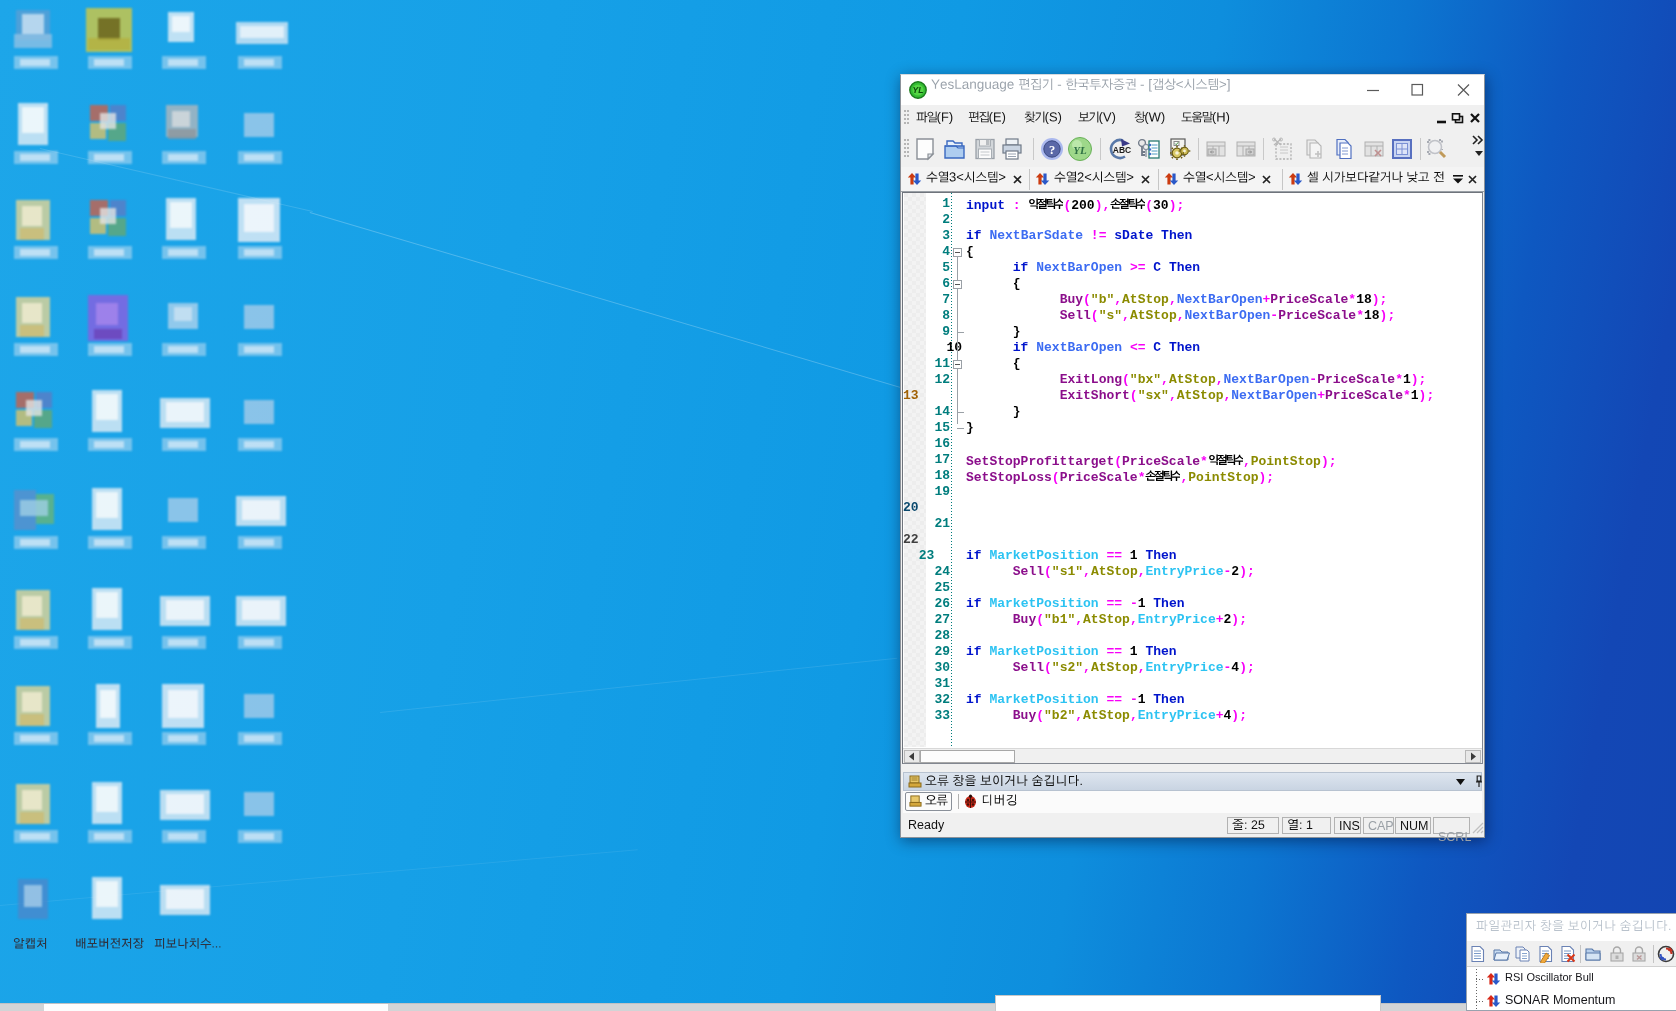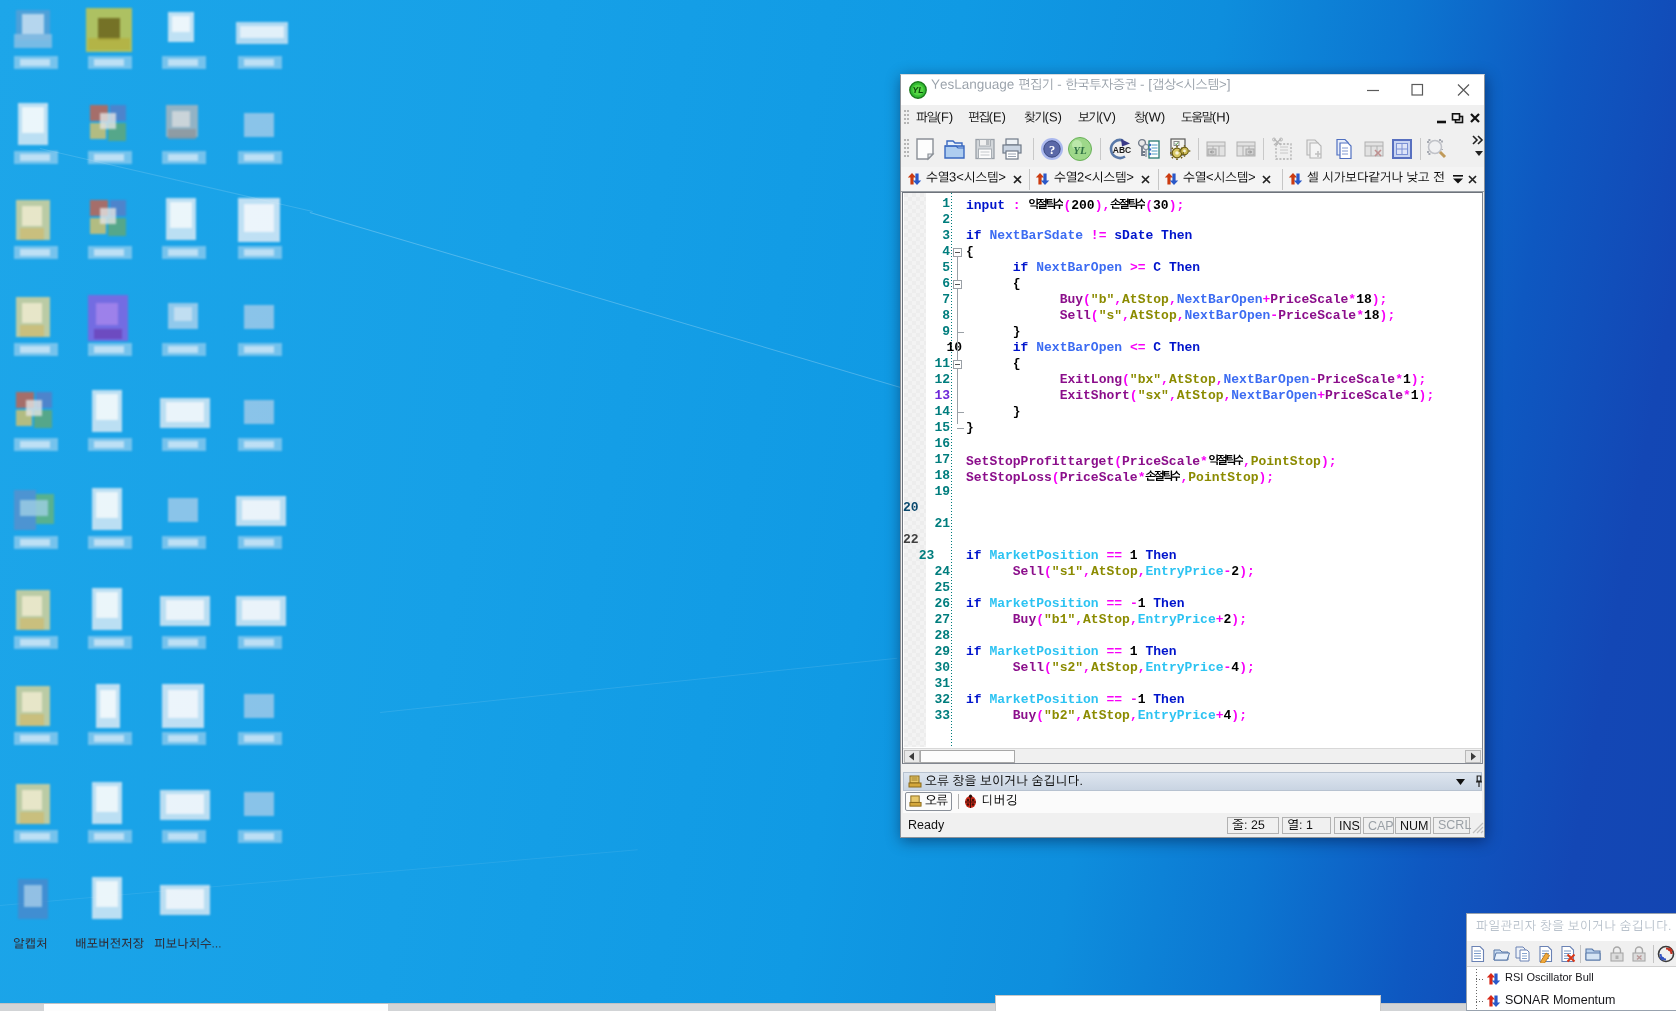--- a/index.html
+++ b/index.html
@@ -639,21 +639,21 @@
 <div class="mono a" style="left:0;top:115px;width:47px;text-align:right;color:#007d7d">8</div>
 <div class="mono cl" style="top:115px">            <span class="pp">Sell</span><span class="op">(</span><span class="ol">"s"</span><span class="op">,</span><span class="ol">AtStop</span><span class="op">,</span><span class="fb">NextBarOpen</span><span class="op">-</span><span class="pp">PriceScale</span><span class="op">*</span>18<span class="op">);</span></div>
 <div class="mono a" style="left:0;top:131px;width:47px;text-align:right;color:#007d7d">9</div>
 <div class="mono cl" style="top:131px">      }</div>
 <div class="mono a" style="left:12px;top:147px;width:47px;text-align:right;color:#000000">10</div>
 <div class="mono cl" style="top:147px">      <span class="k">if</span> <span class="fb">NextBarOpen</span> <span class="op">&lt;=</span> <span class="k">C</span> <span class="k">Then</span></div>
 <div class="mono a" style="left:0;top:163px;width:47px;text-align:right;color:#007d7d">11</div>
 <div class="mono cl" style="top:163px">      {</div>
 <div class="mono a" style="left:0;top:179px;width:47px;text-align:right;color:#007d7d">12</div>
 <div class="mono cl" style="top:179px">            <span class="pp">ExitLong</span><span class="op">(</span><span class="ol">"bx"</span><span class="op">,</span><span class="ol">AtStop</span><span class="op">,</span><span class="fb">NextBarOpen</span><span class="op">-</span><span class="pp">PriceScale</span><span class="op">*</span>1<span class="op">);</span></div>
-<div class="mono a" style="left:0;top:195px;width:47px;text-align:right;color:#6d28d9">13</div>
+<div class="mono a" style="left:0;top:195px;width:47px;text-align:left;color:#a16207">13</div>
 <div class="mono cl" style="top:195px">            <span class="pp">ExitShort</span><span class="op">(</span><span class="ol">"sx"</span><span class="op">,</span><span class="ol">AtStop</span><span class="op">,</span><span class="fb">NextBarOpen</span><span class="op">+</span><span class="pp">PriceScale</span><span class="op">*</span>1<span class="op">);</span></div>
 <div class="mono a" style="left:0;top:211px;width:47px;text-align:right;color:#007d7d">14</div>
 <div class="mono cl" style="top:211px">      }</div>
 <div class="mono a" style="left:0;top:227px;width:47px;text-align:right;color:#007d7d">15</div>
 <div class="mono cl" style="top:227px">}</div>
 <div class="mono a" style="left:0;top:243px;width:47px;text-align:right;color:#007d7d">16</div>
 <div class="mono a" style="left:0;top:259px;width:47px;text-align:right;color:#007d7d">17</div>
 <div class="mono cl" style="top:259px"><span class="pp">SetStopProfittarget</span><span class="op">(</span><span class="pp">PriceScale</span><span class="op">*</span><svg class="kc" width="35" height="16" viewBox="0 0 35 16">
           <path fill="#000" d="M2.3 10.6V9.4H9.8V13H8.4V10.6ZM8.4 9V2.6H9.8V9ZM1.1 5.5Q1.1 4.4 1.9 3.6Q2.7 2.9 3.9 2.9Q5.2 2.9 6 3.7Q6.8 4.4 6.8 5.5Q6.8 6.7 6 7.5Q5.2 8.2 3.9 8.2Q2.7 8.2 1.9 7.5Q1.1 6.7 1.1 5.5ZM2.5 5.5Q2.5 6.2 2.9 6.6Q3.3 7.1 3.9 7.1Q4.6 7.1 5 6.6Q5.4 6.2 5.4 5.5Q5.4 4.9 5 4.5Q4.6 4 3.9 4Q3.3 4 2.9 4.5Q2.5 4.9 2.5 5.5Z M11 12.9V10H17.1V9.3H11V8.1H18.5V11H12.4V11.7H18.7V12.9ZM15.2 5.9V4.7H17.1V2.6H18.5V7.8H17.1V5.9ZM9.3 7Q9.8 6.9 10.4 6.6Q11 6.2 11.5 5.7Q12 5.2 12 4.6V4.1H9.9V3H15.6V4.1H13.5V4.6Q13.6 5 13.8 5.4Q14.1 5.8 14.5 6Q14.9 6.3 15.2 6.5Q15.6 6.8 16 6.9L15.3 7.8Q14.6 7.5 13.9 7.1Q13.1 6.6 12.8 6.1Q12.4 6.6 11.5 7.2Q10.7 7.7 10 8Z M19.6 10.9V9.8H27.1V13.1H25.7V10.9ZM25.7 9.4V2.6H27.1V9.4ZM18.7 8.6V3.1H24.3V4.2H20.1V5.3H24.2V6.4H20.1V7.5H20.5Q22.9 7.5 25 7.2V8.3Q23.8 8.4 22 8.5Q20.2 8.6 19.3 8.6Z M26.4 9.7V8.5H36.6V9.7H32.2V13H30.8V9.7ZM26.9 6.6Q27.6 6.3 28.3 6Q28.9 5.7 29.5 5.3Q30.1 4.9 30.5 4.3Q30.9 3.8 30.9 3.2V2.7H32.2V3.2Q32.2 3.8 32.6 4.3Q33 4.8 33.6 5.3Q34.2 5.7 34.8 6Q35.5 6.3 36.2 6.6L35.5 7.6Q34.3 7.2 33.2 6.5Q32.1 5.8 31.6 5.1Q31.1 5.8 29.9 6.6Q28.7 7.3 27.6 7.6Z"></path>
         </svg><span class="op">,</span><span class="ol">PointStop</span><span class="op">);</span></div>
@@ -766,21 +766,21 @@
         </svg>
       </div>
 <div class="a" style="left:379px;top:4px;width:49px;height:17px;border:1px solid #b2b2b2;padding:1px 0 0 4px;font-size:12.5px;color:#111">
         <svg width="26" height="16" viewBox="0 0 26 16">
           <path fill="#111" d="M1.2 2.6Q1.2 1.5 2 0.9Q2.8 0.2 4.1 0.2Q5.3 0.2 6.1 0.9Q6.9 1.5 6.9 2.6Q6.9 3.7 6.1 4.4Q5.3 5.1 4.1 5.1Q2.8 5.1 2 4.4Q1.2 3.7 1.2 2.6ZM2.1 2.6Q2.1 3.4 2.7 3.8Q3.2 4.3 4.1 4.3Q4.9 4.3 5.4 3.8Q5.9 3.4 5.9 2.6Q5.9 1.9 5.4 1.4Q4.9 0.9 4.1 0.9Q3.2 0.9 2.7 1.4Q2.1 1.9 2.1 2.6ZM6.2 4.2V3.4H9.5V1.9H6.2V1.1H9.5V-0H10.5V5.5H9.5V4.2ZM2.8 10.9V8.1H9.5V6.8H2.7V6H10.5V8.8H3.7V10.1H10.8V10.9Z M13.2 4.7V3.4H14.3V4.7ZM13.2 10V8.7H14.3V10Z M19.9 10V9.1H22.1V2.4L20.2 3.8V2.8L22.2 1.4H23.2V9.1H25.3V10Z"></path>
         </svg>
       </div>
 <div class="a" style="left:431px;top:4px;width:27px;height:17px;border:1px solid #b2b2b2;padding:1px 13px 0 4px;font-size:12.5px;color:#111">INS</div>
 <div class="a" style="left:460px;top:4px;width:31px;height:17px;border:1px solid #b2b2b2;padding:1px 0 0 4px;font-size:12.5px;color:#9aa0a6">CAP</div>
 <div class="a" style="left:492px;top:4px;width:36px;height:17px;border:1px solid #b2b2b2;padding:1px 0 0 4px;font-size:12.5px;color:#111">NUM</div>
-<div class="a" style="left:530px;top:4px;width:37px;height:17px;border:1px solid #b2b2b2;padding:0 0 0 4px;font-size:12.5px;color:#9aa0a6">SCRL</div>
+<div class="a" style="left:530px;top:4px;width:37px;height:17px;border:1px solid #b2b2b2;padding:12px 0 0 4px;font-size:12.5px;color:#9aa0a6">SCRL</div>
 <svg class="a" style="left:569px;top:9px" width="12" height="12" viewBox="0 0 12 12">
         <path d="M11 1 L1 11 M11 5 L5 11 M11 9 L9 11" stroke="#c0c0c0" stroke-width="1.3"></path>
       </svg>
 </div>
 </div>
 <div class="a" style="left:1466px;top:913px;width:210px;height:98px;background:#fff;border:1px solid #98a2ae;border-right:none">
 <div class="a" style="left:9px;top:6px">
       <svg width="196" height="16" viewBox="0 0 196 16">
         <path fill="#b9c2cc" d="M0.5 8.9V8.1H2.2V2H0.8V1.1H7.7V2H6.3V8Q7.3 7.9 8.1 7.9V8.7Q5.8 8.9 2.6 8.9ZM3.1 8.1 3.9 8.1Q4 8.1 4.7 8Q5.3 8 5.4 8V2H3.1ZM8.7 11.1V0H9.6V4.7H11.5V5.6H9.6V11.1Z M13.4 2.6Q13.4 1.6 14.2 0.9Q15 0.3 16.2 0.3Q17.5 0.3 18.3 0.9Q19.1 1.6 19.1 2.6Q19.1 3.7 18.3 4.3Q17.5 5 16.2 5Q15 5 14.2 4.3Q13.4 3.7 13.4 2.6ZM14.3 2.6Q14.3 3.3 14.9 3.8Q15.4 4.2 16.2 4.2Q17.1 4.2 17.6 3.8Q18.2 3.3 18.2 2.6Q18.2 1.9 17.6 1.5Q17.1 1 16.2 1Q15.4 1 14.9 1.5Q14.3 1.9 14.3 2.6ZM21.6 5.5V0H22.5V5.5ZM14.9 10.9V8.1H21.6V6.9H14.8V6H22.5V8.8H15.8V10.1H22.8V10.9Z M25.9 1.5V0.7H31.7Q31.7 2.8 31.2 4.7H30.3Q30.8 2.9 30.8 1.5ZM25 6.6V5.8H26.2Q30.8 5.8 32.9 5.5V6.3Q30.5 6.6 26.2 6.6ZM27.7 6.1V3H28.6V6.1ZM33.2 8.3V0H34.2V3.8H35.7V4.6H34.2V8.3ZM26.9 10.8V7.5H27.9V9.9H34.5V10.8Z M37.9 9V4.6H42.2V1.9H37.8V1H43.1V5.4H38.8V8.2H39.1Q41.7 8.2 44.5 7.8V8.6Q41.5 9 38.2 9ZM45.6 11.1V0H46.5V11.1Z M49 8.8Q49.5 8.4 50 7.9Q50.5 7.5 51 6.8Q51.5 6.1 51.8 5.2Q52.1 4.3 52.1 3.3V2H49.6V1.1H55.6V2H53.1V3.2Q53.1 4.1 53.4 4.9Q53.7 5.8 54.2 6.5Q54.7 7.1 55.1 7.6Q55.6 8.1 56.1 8.5L55.4 9.1Q54.6 8.4 53.8 7.4Q53 6.4 52.6 5.4Q52.4 6.4 51.5 7.6Q50.6 8.7 49.6 9.4ZM57.1 11.1V0H58V4.7H59.8V5.6H58V11.1Z M66.3 1V0.3H70.3V1ZM64.6 6.3Q65.8 5.8 66.8 5Q67.8 4.2 67.8 3.5V3H65V2.3H71.5V3H68.9V3.5Q68.9 4.1 69.8 4.8Q70.7 5.5 71.7 5.9L71.2 6.5Q70.5 6.3 69.6 5.7Q68.8 5.1 68.4 4.6Q67.9 5.2 67 5.9Q66.1 6.5 65.1 6.9ZM72.9 7.2V0H73.8V3.5H75.3V4.4H73.8V7.2ZM66.2 9.2Q66.2 8.3 67.3 7.8Q68.3 7.3 70.1 7.3Q71.9 7.3 73 7.8Q74.1 8.3 74.1 9.2Q74.1 10.1 73 10.6Q71.9 11.1 70.1 11.1Q68.3 11.1 67.3 10.6Q66.2 10.1 66.2 9.2ZM67.2 9.2Q67.2 9.7 68 10Q68.8 10.3 70.1 10.3Q71.4 10.3 72.2 10Q73.1 9.7 73.1 9.2Q73.1 8.6 72.3 8.3Q71.5 8.1 70.1 8.1Q68.8 8.1 68 8.3Q67.2 8.6 67.2 9.2Z M77.9 1.8Q77.9 1.4 78.2 1Q78.6 0.7 79.1 0.5Q79.7 0.3 80.4 0.2Q81.2 0.1 82 0.1Q83.8 0.1 85 0.6Q86.2 1 86.2 1.8Q86.2 2.4 85.6 2.8Q85 3.1 84.1 3.3Q83.2 3.5 82 3.5Q80.8 3.5 79.9 3.3Q79 3.1 78.5 2.8Q77.9 2.4 77.9 1.8ZM78.9 1.8Q78.9 2.3 79.8 2.5Q80.8 2.7 82 2.7Q83.3 2.7 84.2 2.5Q85.1 2.3 85.1 1.8Q85.1 1.3 84.2 1.1Q83.3 0.9 82 0.9Q80.8 0.9 79.9 1.1Q78.9 1.3 78.9 1.8ZM76.6 5.2V4.5H87.4V5.2ZM78.2 10.9V8.2H84.9V7.1H78.2V6.3H85.8V8.9H79.2V10.1H86.2V10.9Z M93.8 6.6V0.7H94.7V2.8H100.5V0.7H101.4V6.6ZM94.7 5.8H100.5V3.6H94.7ZM92.2 9.8V9H97.1V6.1H98.1V9H103V9.8Z M105.1 4.9Q105.1 3 105.8 1.8Q106.6 0.7 107.9 0.7Q109.1 0.7 109.9 1.8Q110.6 3 110.6 4.9Q110.6 6.8 109.9 8Q109.2 9.2 107.9 9.2Q106.5 9.2 105.8 8Q105.1 6.8 105.1 4.9ZM106.1 4.9Q106.1 6.4 106.5 7.4Q107 8.3 107.9 8.3Q108.7 8.3 109.2 7.3Q109.7 6.4 109.7 4.9Q109.7 3.4 109.2 2.5Q108.8 1.5 107.9 1.5Q107 1.5 106.5 2.5Q106.1 3.5 106.1 4.9ZM113 11.1V0H114V11.1Z M116.8 8.9Q118.8 7.6 120.1 5.7Q121.3 3.8 121.3 2H117.3V1.1H122.3Q122.3 6.1 117.4 9.5ZM122.1 5.7V4.8H125.1V0H126V11.1H125.1V5.7Z M129.5 8.5V0.9H130.5V7.6H130.8Q131.5 7.6 132.9 7.5Q134.3 7.4 135.6 7.2V8Q134.2 8.2 132.6 8.3Q130.9 8.5 130 8.5ZM136.5 11.1V0H137.4V4.6H139.4V5.5H137.4V11.1Z M144.7 3.3Q145.7 3.1 146.7 2.6Q147.7 2.2 148.4 1.6Q149.1 1 149.1 0.4V0H150V0.4Q150 1 150.7 1.6Q151.4 2.2 152.4 2.7Q153.3 3.1 154.3 3.3L153.9 4Q152.6 3.7 151.3 3Q150.1 2.4 149.5 1.6Q149 2.3 147.7 3Q146.5 3.7 145.2 4ZM144.1 5.6V4.8H154.8V5.6H149.9V7.7H149V5.6ZM145.7 10.9V7.3H153.2V10.9ZM146.7 10.1H152.3V8.1H146.7Z M156.5 5.4Q158.5 4.8 160 3.8Q161.4 2.7 161.6 1.5H157.2V0.7H162.7Q162.7 1.6 162.3 2.4Q161.9 3.2 161.3 3.7Q160.8 4.3 160 4.8Q159.2 5.3 158.5 5.6Q157.8 5.9 157 6.1ZM165 5.8V0H166V5.8ZM158.5 10.9V6.3H159.4V7.6H165V6.3H166V10.9ZM159.4 10.1H165V8.4H159.4Z M169.5 8.5V0.9H170.4V7.6H170.8Q171.6 7.6 173.1 7.5Q174.6 7.4 175.9 7.2V8Q174.5 8.2 172.7 8.3Q171 8.5 170 8.5ZM176.8 11.1V0H177.8V11.1Z M181.4 8.5V1.1H186.6V1.9H182.3V7.7H182.6Q185.1 7.7 187.5 7.4V8.1Q184.9 8.5 181.8 8.5ZM188.4 11.1V0H189.3V4.6H191.2V5.5H189.3V11.1Z M193.1 10V8.7H194.3V10Z"></path>
       </svg>

